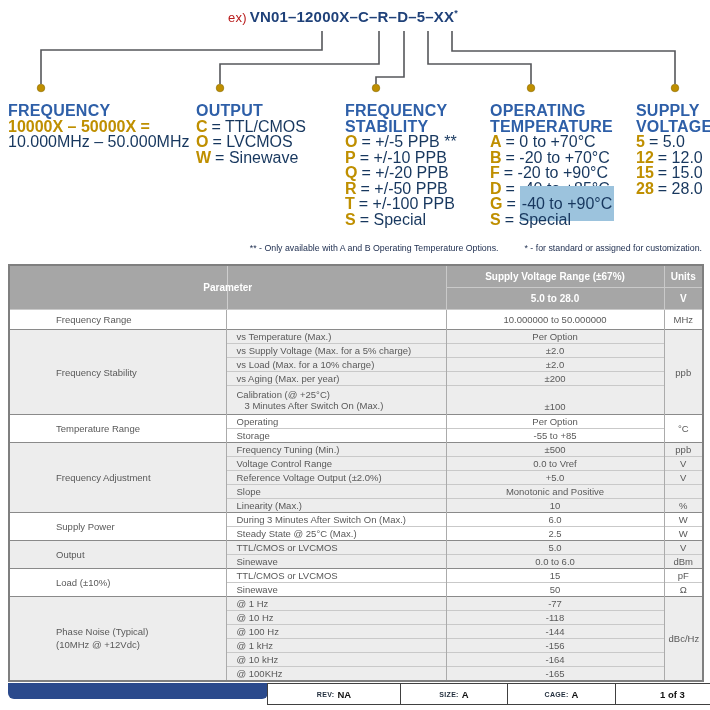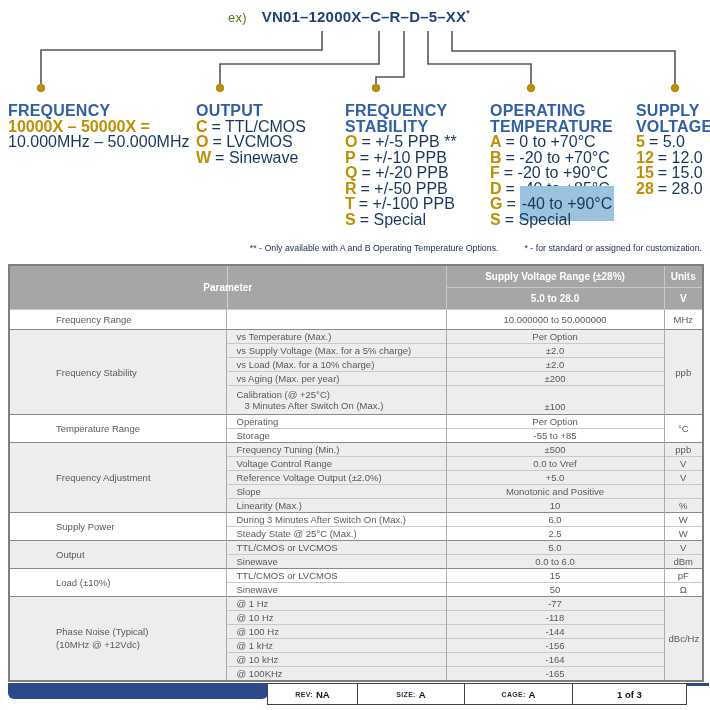--- a/index.html
+++ b/index.html
@@ -2,21 +2,21 @@
 <html><head>
 <meta charset="utf-8">
 <style>
   html,body{margin:0;padding:0;background:#fff;}
   .page{position:relative;width:710px;height:710px;background:#ffffff;
         font-family:"Liberation Sans",sans-serif;overflow:hidden;}
 
   
   .pn{position:absolute;left:228px;top:8px;font-size:15px;font-weight:bold;
       color:#1f4179;letter-spacing:.2px;white-space:nowrap;}
-  .pn .ex{color:#4d7c0f;font-weight:normal;font-size:13px;margin-right:15px;}
+  .pn .ex{color:#b91c1c;font-weight:normal;font-size:13px;margin-right:3px;}
   .pn sup{font-size:9px;vertical-align:super;}
 
   
   .connectors{position:absolute;left:0;top:0;pointer-events:none;}
 
   
   .leg-col{position:absolute;top:103px;font-size:16px;line-height:15.5px;white-space:nowrap;}
   .leg-title{color:#2e5fa8;font-weight:bold;letter-spacing:.2px;}
   .opt .code{color:#bf8f00;font-weight:bold;}
   .opt .val{color:#17375e;margin-left:4px;}
@@ -52,21 +52,21 @@
   .spec .indent{padding-left:8px;}
   .spec td.sub2{white-space:normal;line-height:12.5px;vertical-align:middle;}
 
   
   .footer-line{position:absolute;left:8px;top:683px;width:701px;height:3px;background:#2b4a8c;}
   .footer-bar{position:absolute;left:8px;top:686px;width:260px;height:13px;background:#2b4a8c;
               border-radius:0 0 6px 6px;}
   .footer-boxes{position:absolute;left:268px;top:683px;height:22px;display:flex;}
   .fbox{border:1px solid #404040;background:#ffffff;display:flex;align-items:center;
         justify-content:center;margin-left:-1px;box-sizing:border-box;}
-  .fbox.b1{width:91px;} .fbox.b2{width:108px;} .fbox.b3{width:109px;} .fbox.b4{width:115px;justify-content:center;}
+  .fbox.b1{width:134px;} .fbox.b2{width:108px;} .fbox.b3{width:109px;} .fbox.b4{width:115px;justify-content:center;}
   .flabel{font-size:7px;color:#24303f;font-weight:bold;margin-right:3px;letter-spacing:.3px;}
   .fval{font-size:9.5px;color:#111;font-weight:bold;}
 </style>
 </head>
 <body>
 
 <div class="page">
 
   <div class="pn">
     <span class="ex">ex)</span><span>VN01–12000X–C–R–D–5–XX</span><sup>*</sup>
@@ -140,21 +140,21 @@
   <table class="spec">
     <colgroup>
         <col style="width:217px">
         <col style="width:220px">
         <col style="width:218px">
         <col style="width:39px">
       </colgroup>
     <thead>
       <tr>
         <th class="param" colspan="2" rowspan="2">Parameter</th>
-        <th>Supply Voltage Range (±28%)</th>
+        <th>Supply Voltage Range (±67%)</th>
         <th>Units</th>
       </tr>
       <tr>
         <th>5.0 to 28.0</th>
         <th>V</th>
       </tr>
     </thead>
     <tbody>
 
       <tr class="gs w first">

